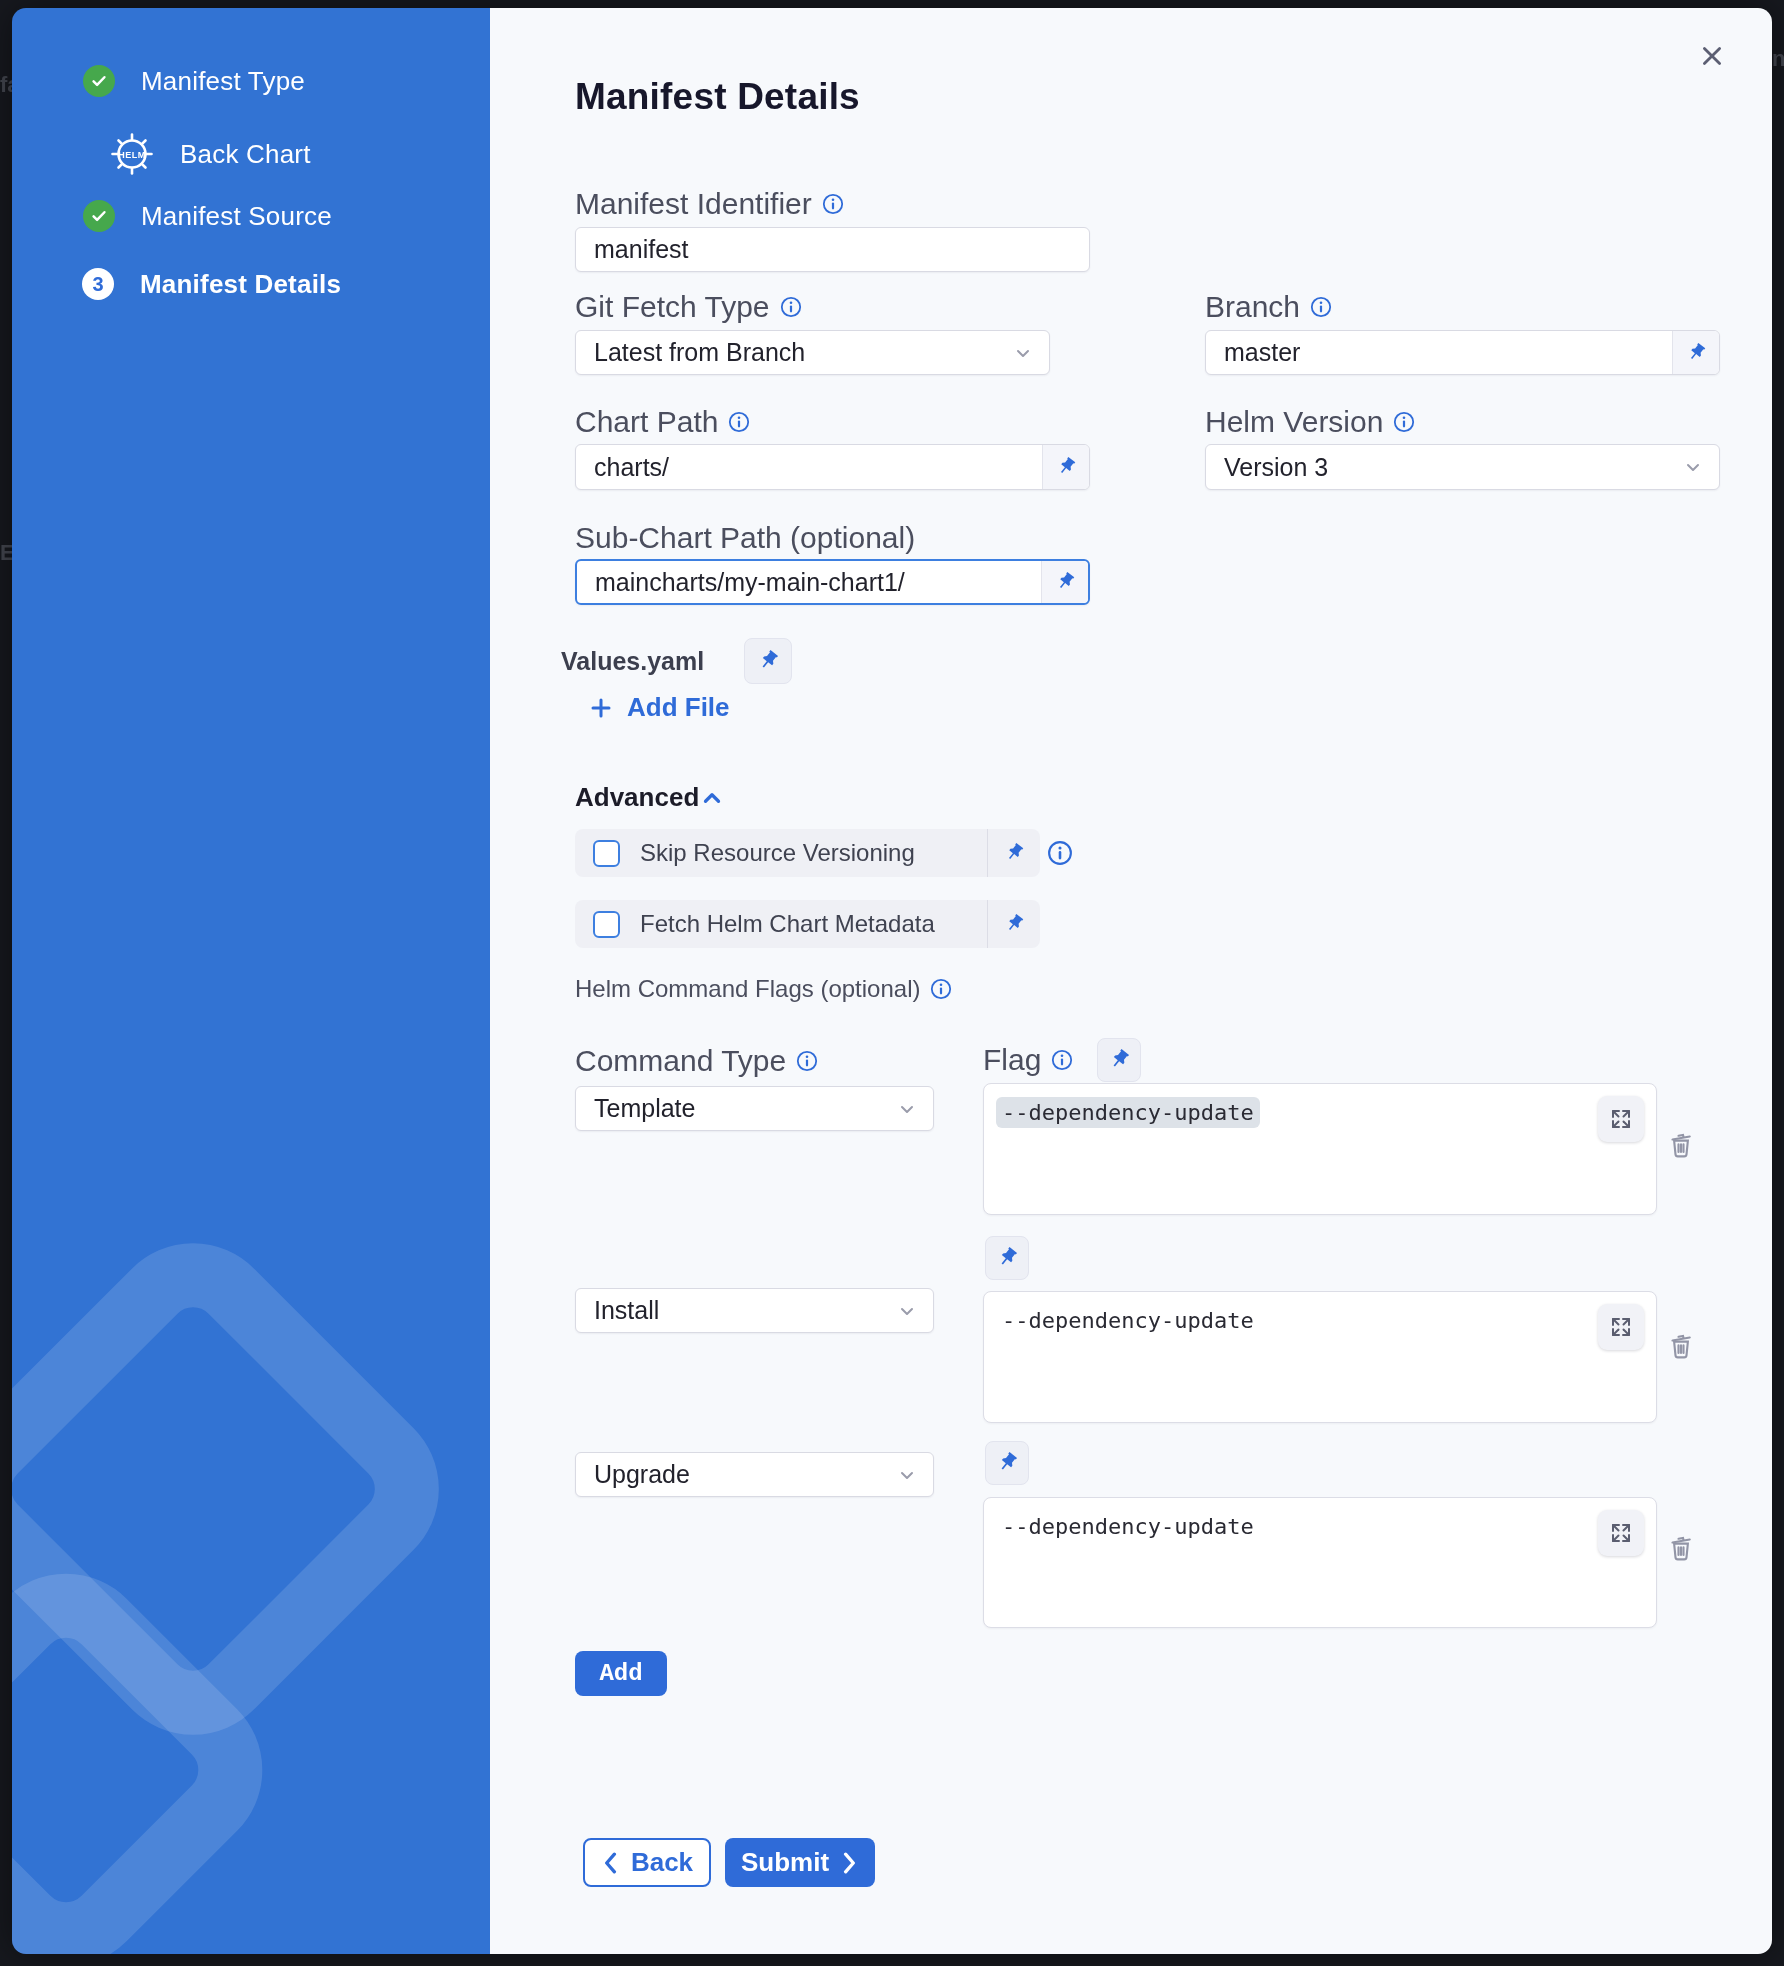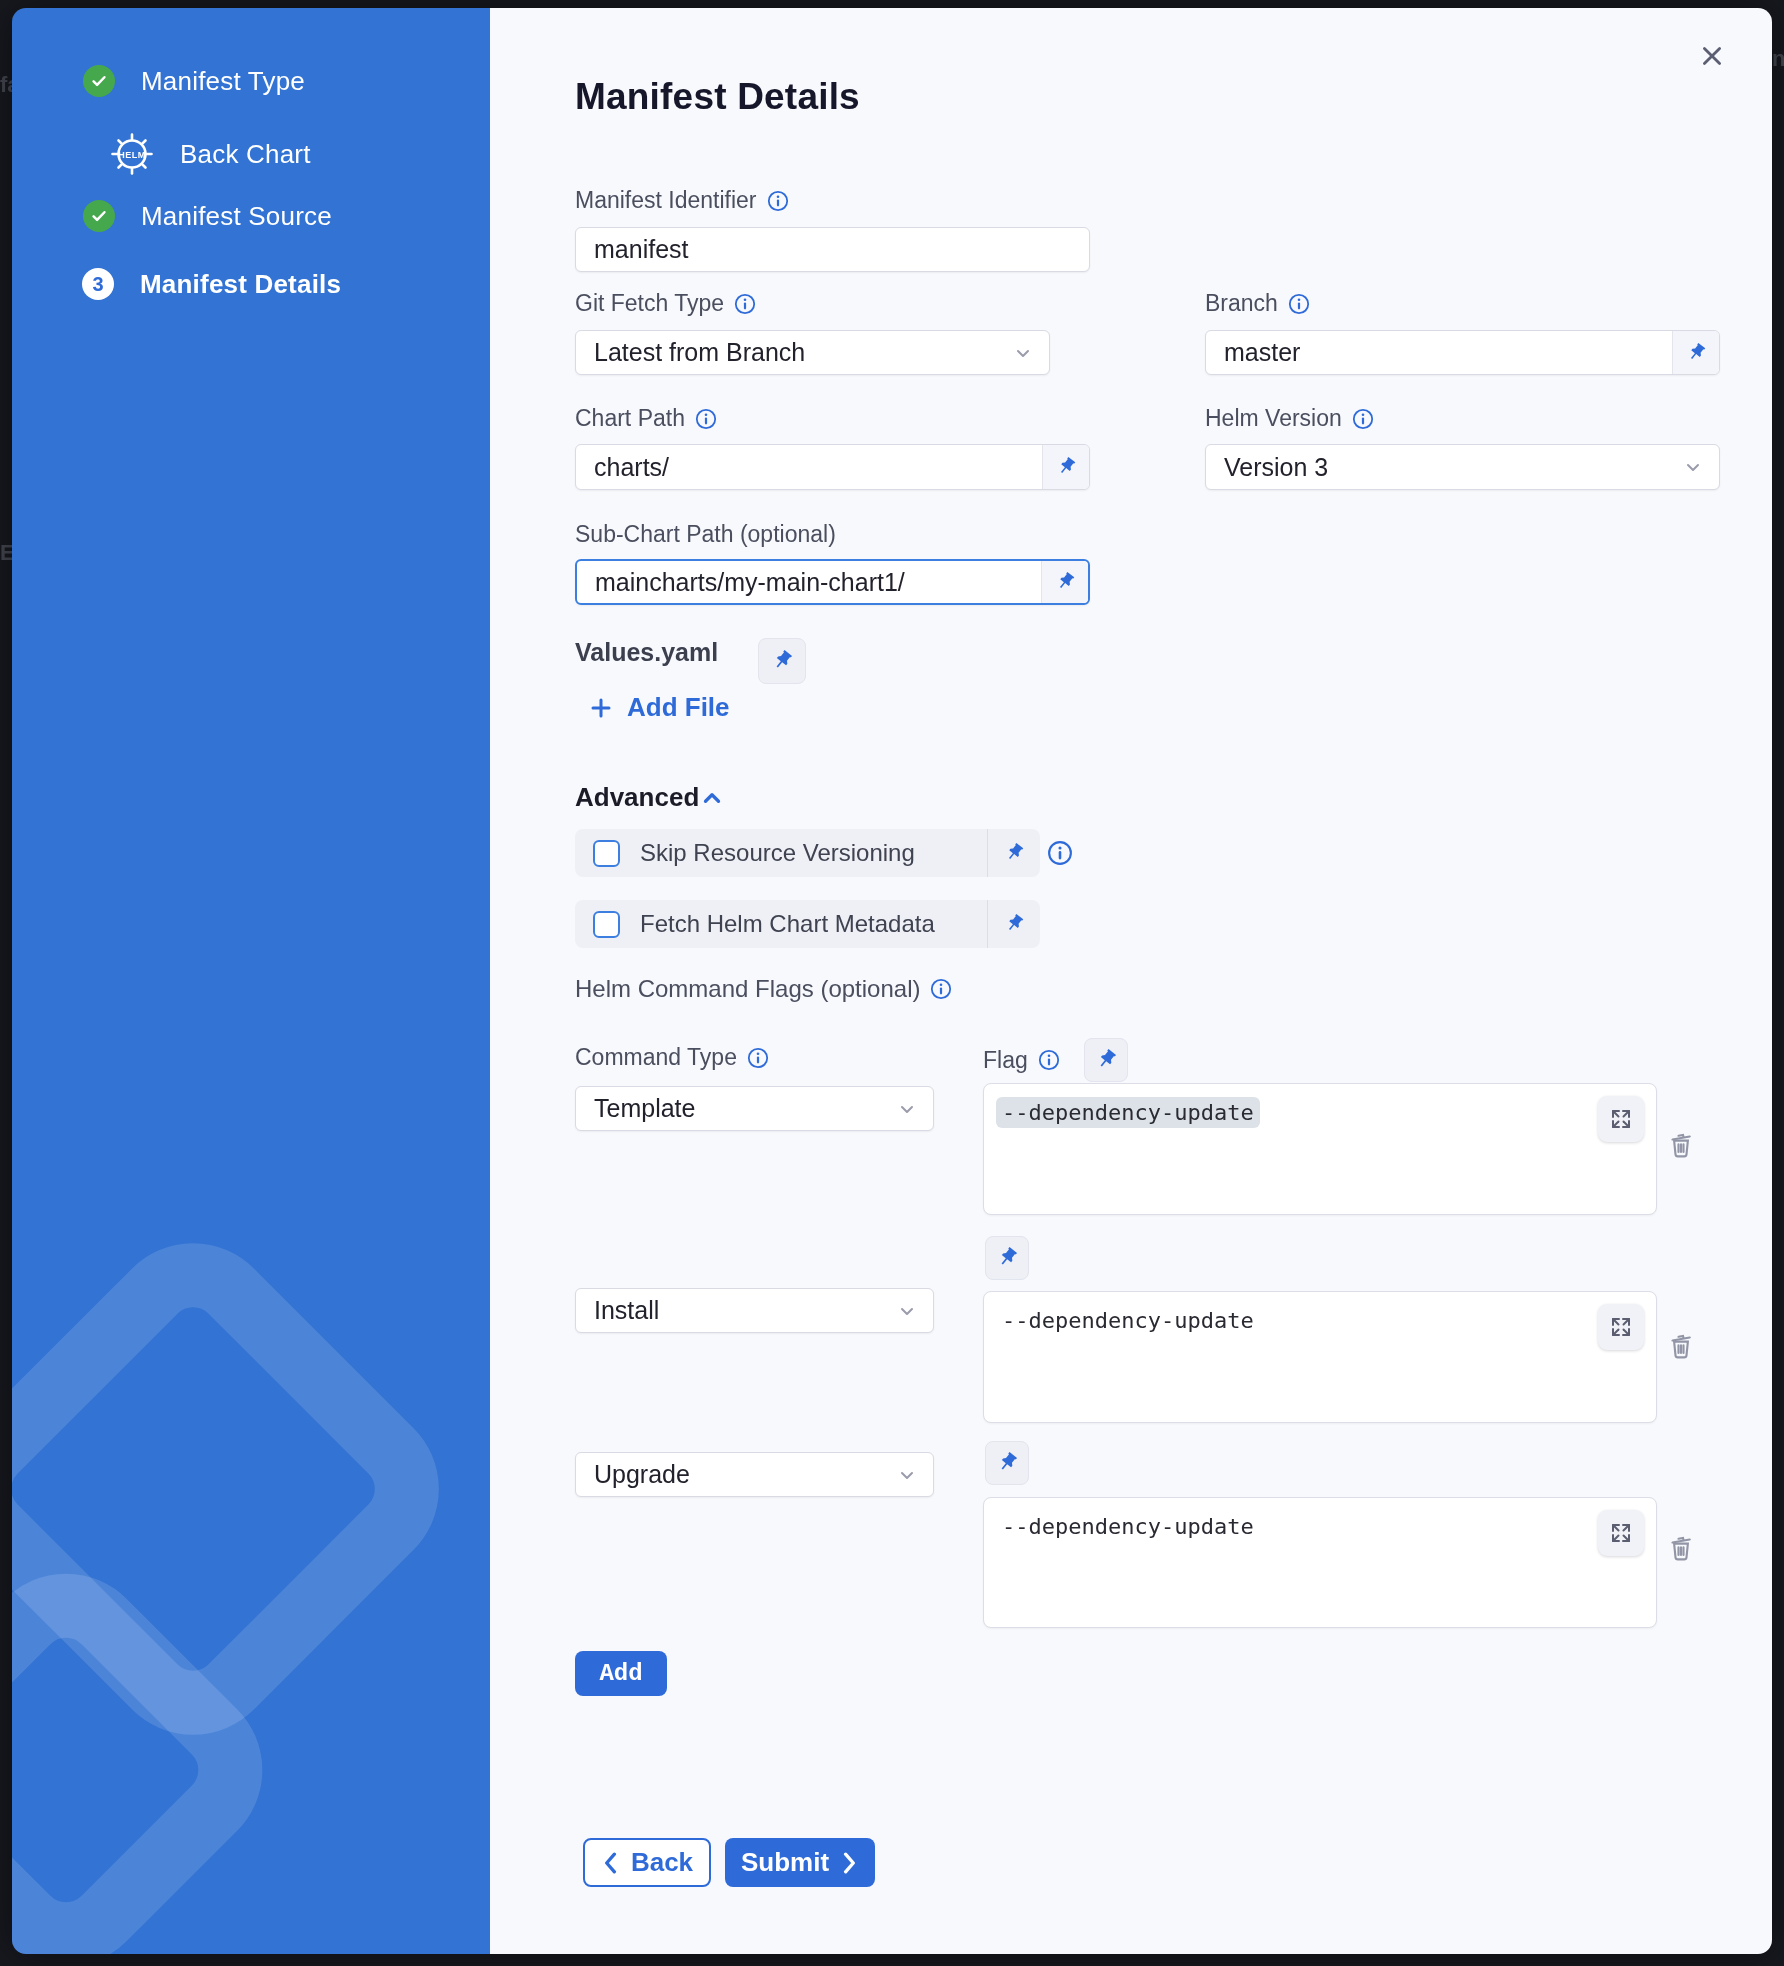--- a/index.html
+++ b/index.html
@@ -15,21 +15,21 @@
   .step-label{font-size:26px;font-weight:500;letter-spacing:.2px;}
   .step-label.bold{font-weight:700;}
   .badge{width:32px;height:32px;border-radius:50%;display:flex;align-items:center;justify-content:center;flex:0 0 32px;}
   .badge.green{background:#46a84c;}
   .badge.num{background:#fff;color:#2f6bd8;font-size:20px;font-weight:700;}
   
   .main{position:relative;flex:1;background:#f7f9fc;}
   .close-btn{position:absolute;left:1204px;top:30px;width:36px;height:36px;display:flex;align-items:center;justify-content:center;cursor:pointer;}
   .title{position:absolute;left:85px;top:68px;font-size:37px;font-weight:800;color:#17172b;letter-spacing:.2px;}
   .grp{position:absolute;}
-  .lbl{display:flex;align-items:center;gap:10px;font-size:23px;color:#4b4e5e;}
+  .lbl{display:flex;align-items:center;gap:10px;font-size:30px;color:#4b4e5e;}
   .field{position:absolute;background:#fff;border:1px solid #d9dae3;border-radius:6px;box-shadow:0 1px 2px rgba(40,41,61,.06);display:flex;align-items:center;box-sizing:border-box;}
   .field input{border:0;outline:0;background:transparent;font-family:"Liberation Sans",sans-serif;font-size:25px;color:#22222c;padding:0 18px;flex:1;min-width:0;}
   .field.focused{border:2px solid #3d7fe0;}
   .suffix-pin{flex:0 0 46px;align-self:stretch;background:#f4f5fa;border-left:1px solid #e3e4ec;border-radius:0 5px 5px 0;display:flex;align-items:center;justify-content:center;cursor:pointer;}
   .select{justify-content:space-between;cursor:pointer;}
   .select .sel-val{font-size:25px;color:#22222c;padding:0 18px;}
   .select .chev{margin-right:16px;}
   .pin-btn{background:#eef0f6;border:1px solid #e2e4ee;border-radius:8px;display:flex;align-items:center;justify-content:center;cursor:pointer;}
   .link-row{display:flex;align-items:center;gap:14px;color:#2f6bd8;font-weight:700;font-size:26px;cursor:pointer;}
   .adv-row{display:flex;align-items:center;cursor:pointer;}
@@ -204,21 +204,21 @@
       <input value="maincharts/my-main-chart1/" style="">
       <span class="suffix-pin">
         <svg width="24" height="24" viewBox="0 0 24 24">
               <g transform="rotate(38 12 12)">
                 <path d="M15.5 9V4.5h.9V2.6H7.6v1.9h.9V9l-1.9 1.9v1.9h4.6v6.3h1.6v-6.3h4.6v-1.9L15.5 9z" fill="#2f6bd8"></path>
               </g>
             </svg>
       </span>
     </div>
 
-    <div class="grp" style="left:85px;top:630px;display:flex;align-items:flex-start;gap:40px;">
+    <div class="grp" style="left:71px;top:630px;display:flex;align-items:center;gap:40px;">
       <span style="font-size:25px;font-weight:700;color:#3c3f4e;">Values.yaml</span>
       <span class="pin-btn" style="width:46px;height:44px;">
         <svg width="26" height="26" viewBox="0 0 24 24">
               <g transform="rotate(38 12 12)">
                 <path d="M15.5 9V4.5h.9V2.6H7.6v1.9h.9V9l-1.9 1.9v1.9h4.6v6.3h1.6v-6.3h4.6v-1.9L15.5 9z" fill="#2f6bd8"></path>
               </g>
             </svg>
       </span>
     </div>
 

